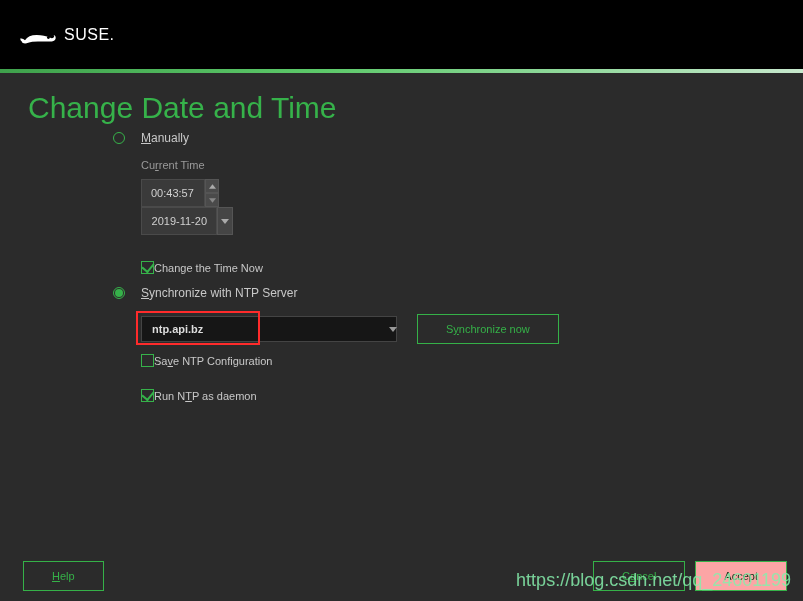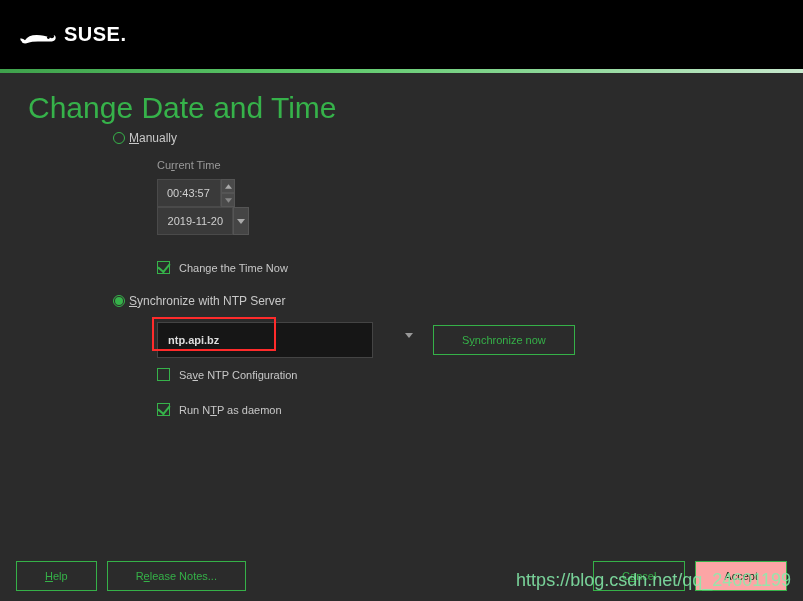--- a/index.html
+++ b/index.html
@@ -1,45 +1,45 @@
 <!DOCTYPE html>
 <html><head>
 <meta charset="utf-8">
 <style>
 *{box-sizing:border-box;margin:0;padding:0;font-family:"Segoe UI",Arial,sans-serif}
 body{width:803px;height:601px;background:#2b2b2b;color:#c8c8c8;position:relative;overflow:hidden}
 .header{height:69px;background:#000;display:flex;align-items:center;padding:0 18px}
 .logo{display:flex;align-items:center;gap:6px;color:#fff}
-.logo-text{font-size:20px;font-weight:700;letter-spacing:0.5px}
+.logo-text{font-size:16px;font-weight:400;letter-spacing:0.5px}
 .divider{height:4px;background:linear-gradient(to right,#3fa14c,#5dc96a 40%,#8fd89a 70%,#c7e8cd)}
 .content{padding:18px 28px 70px 28px}
 h1{font-size:30px;font-weight:300;color:#36b24a;}
 .section{margin-left:85px}
-.radio-row{display:flex;align-items:center;gap:4px;margin:6px 0;font-size:12px}
+.radio-row{display:flex;align-items:center;gap:16px;margin:6px 0;font-size:12px}
 .radio{width:12px;height:12px;border:1.5px solid #36b24a;border-radius:50%;position:relative}
 .radio.on::after{content:"";position:absolute;inset:1px;border-radius:50%;background:#36b24a}
-.sub{margin-left:44px;margin-top:14px}
+.sub{margin-left:28px;margin-top:14px}
 .label{font-size:11px;color:#9a9a9a;margin-bottom:8px}
 .field-row{display:flex;gap:0;align-items:stretch}
 .input{background:#3a3a3a;border:1px solid #4a4a4a;color:#d0d0d0;font-size:11px;padding:7px 9px;height:28px;width:64px}
 .spinner{display:flex;flex-direction:column;width:14px}
 .spinner div{flex:1;background:#4a4a4a;border:1px solid #555;display:flex;align-items:center;justify-content:center}
 .spinner svg{width:7px;height:5px}
 .drop-btn{width:16px;background:#454545;border:1px solid #555;display:flex;align-items:center;justify-content:center}
-.check-row{display:flex;align-items:center;gap:9px;font-size:11px;margin:10px 0}
+.check-row{display:flex;align-items:center;font-size:11px;margin:10px 0}
 .check{width:13px;height:13px;border:1px solid #36b24a;position:relative;flex-shrink:0}
 .check.on::after{content:"";position:absolute;left:2px;top:-1px;width:6px;height:9px;border-right:2px solid #36b24a;border-bottom:2px solid #36b24a;transform:rotate(40deg)}
 .ntp-row{display:flex;align-items:center;gap:14px}
 .highlight{border:2.5px solid #ff2b2b;padding:2px;width:124px}
-.ntp-input{background:#161616;border:1px solid #444;color:#ddd;font-size:11px;font-weight:600;padding:17px 10px;height:26px;width:216px;display:flex;align-items:center}
+.ntp-input{background:#161616;border:1px solid #444;color:#ddd;font-size:11px;font-weight:600;padding:7px 10px;height:26px;width:256px;display:flex;align-items:center}
 .ntp-wrap{position:relative;width:262px}
 .ntp-wrap .drop-btn{position:absolute;right:1px;top:1px;height:24px;width:18px;background:transparent;border:none}
 .btn{border:1px solid #35b148;background:transparent;color:#35b148;font-size:11px;padding:8px 28px;cursor:pointer}
 .btn.primary{background:#fca5a5;color:#0b2f13}
-.footer{position:absolute;bottom:10px;left:0;right:0;display:flex;align-items:flex-start;padding:0 16px;gap:10px}
+.footer{position:absolute;bottom:10px;left:7px;right:0;display:flex;align-items:flex-start;padding:0 16px;gap:10px}
 .footer .spacer{flex:1}
 .u{text-decoration:underline}
 .watermark{position:absolute;right:12px;bottom:10px;font-size:18px;color:#86efac;opacity:.85;pointer-events:none}
 .chameleon{width:40px;height:26px}
 </style>
 </head>
 <body>
 
 <div class="header">
   <div class="logo">
@@ -87,21 +87,21 @@
             </svg>
         </div>
       </div>
 
       <div class="check-row" style="margin-top:26px">
         <div class="check on"></div>
         <span>Change the Time Now</span>
       </div>
     </div>
 
-    <div class="radio-row" style="margin-top:20px">
+    <div class="radio-row" style="margin-top:12px">
       <div class="radio on"></div>
       <span><span class="u">S</span>ynchronize with NTP Server</span>
     </div>
 
     <div class="sub">
       <div class="ntp-row">
         <div style="position:relative">
           <div class="ntp-wrap">
             <div class="ntp-input">
                 <span>ntp.api.bz</span>
@@ -124,19 +124,18 @@
       <div class="check-row" style="margin-top:22px">
         <div class="check on"></div>
         <span>Run N<span class="u">T</span>P as daemon</span>
       </div>
     </div>
   </div>
 </div>
 
 <div class="footer">
   <button class="btn"><span class="u">H</span>elp</button>
-  <button class="btn">R<span class="u">e</span>lease Notes...</button>
   <div class="spacer"></div>
   <button class="btn">C<span class="u">a</span>ncel</button>
   <button class="btn primary">Accept</button>
 </div>
 
 <div class="watermark">https://blog.csdn.net/qq_24601199</div>
 
 </body></html>

